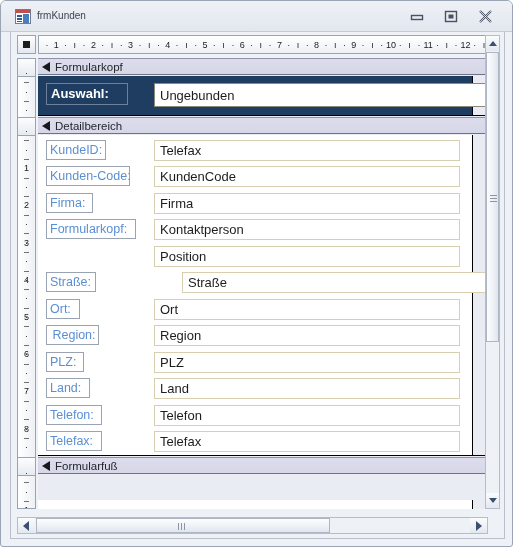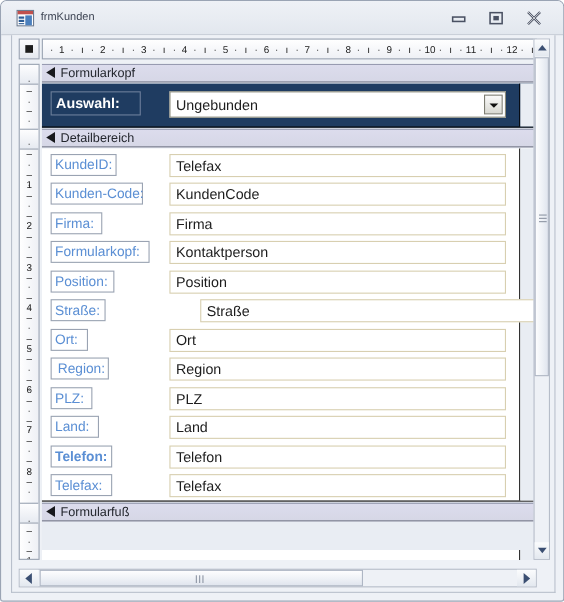--- a/index.html
+++ b/index.html
@@ -175,21 +175,21 @@
     width: 82px; height: 22px;
     border: 1px solid #6d7f9b;
     background: #1f3c61;
     color: #ffffff;
     font-size: 13px; font-weight: bold;
     line-height: 20px; padding-left: 4px;
     white-space: nowrap;
   }
   #combo-auswahl {
     position: absolute; left: 116px; top: 7px;
-    width: 306px; height: 24px;
+    width: 357px; height: 24px;
     background: #ffffff;
     border: 1px solid #8a8a7a;
   }
   #combo-auswahl .val {
     position: absolute; left: 5px; top: 2px;
     font-size: 13px; color: #1d1d1d; line-height: 19px;
     white-space: nowrap;
   }
   #combo-auswahl .arrowbtn {
     position: absolute; right: 2px; top: 2px;
@@ -493,33 +493,32 @@
         <div class="grey-gutter"></div>
 
       <div class="row-label" style="top: 5px; left: 8px; width: 60px;">KundeID:</div>
           <div class="row-field" style="top: 5px;">Telefax</div>
           <div class="row-label" style="top: 31.45px; left: 8px; width: 84px;">Kunden-Code:</div>
           <div class="row-field" style="top: 31.45px;">KundenCode</div>
           <div class="row-label" style="top: 57.9px; left: 8px; width: 47px;">Firma:</div>
           <div class="row-field" style="top: 57.9px;">Firma</div>
           <div class="row-label" style="top: 84.35px; left: 8px; width: 90px;">Formularkopf:</div>
           <div class="row-field" style="top: 84.35px;">Kontaktperson</div>
-          <div class="row-label" style="top: 110.8px; left: 8px; width: 58px;">Position:</div>
           <div class="row-field" style="top: 110.8px;">Position</div>
           <div class="row-label" style="top: 137.25px; left: 8px; width: 50px;">Straße:</div>
           <div class="row-field" style="top: 137.25px; margin-left: 28px;">Straße</div>
           <div class="row-label" style="top: 163.7px; left: 8px; width: 34px;">Ort:</div>
           <div class="row-field" style="top: 163.7px;">Ort</div>
           <div class="row-label" style="top: 190.15px; left: 8px; width: 53px; text-align: center;">Region:</div>
           <div class="row-field" style="top: 190.15px;">Region</div>
           <div class="row-label" style="top: 216.6px; left: 8px; width: 38px;">PLZ:</div>
           <div class="row-field" style="top: 216.6px;">PLZ</div>
           <div class="row-label" style="top: 243.05px; left: 8px; width: 44px;">Land:</div>
           <div class="row-field" style="top: 243.05px;">Land</div>
-          <div class="row-label" style="top: 269.5px; left: 8px; width: 56px; font-weight: bold;">Telefon:</div>
+          <div class="row-label" style="top: 269.5px; left: 8px; width: 56px;">Telefon:</div>
           <div class="row-field" style="top: 269.5px;">Telefon</div>
           <div class="row-label" style="top: 295.95px; left: 8px; width: 56px;">Telefax:</div>
           <div class="row-field" style="top: 295.95px;">Telefax</div>
         </div>
 
       <div class="sectionbar" style="top:399px;">
         <span class="tri"></span><span>Formularfuß</span>
       </div>
       <div class="sectionbody" id="body-footer" style="top:442px; height:41px;">
         <div class="form-edge"></div>

